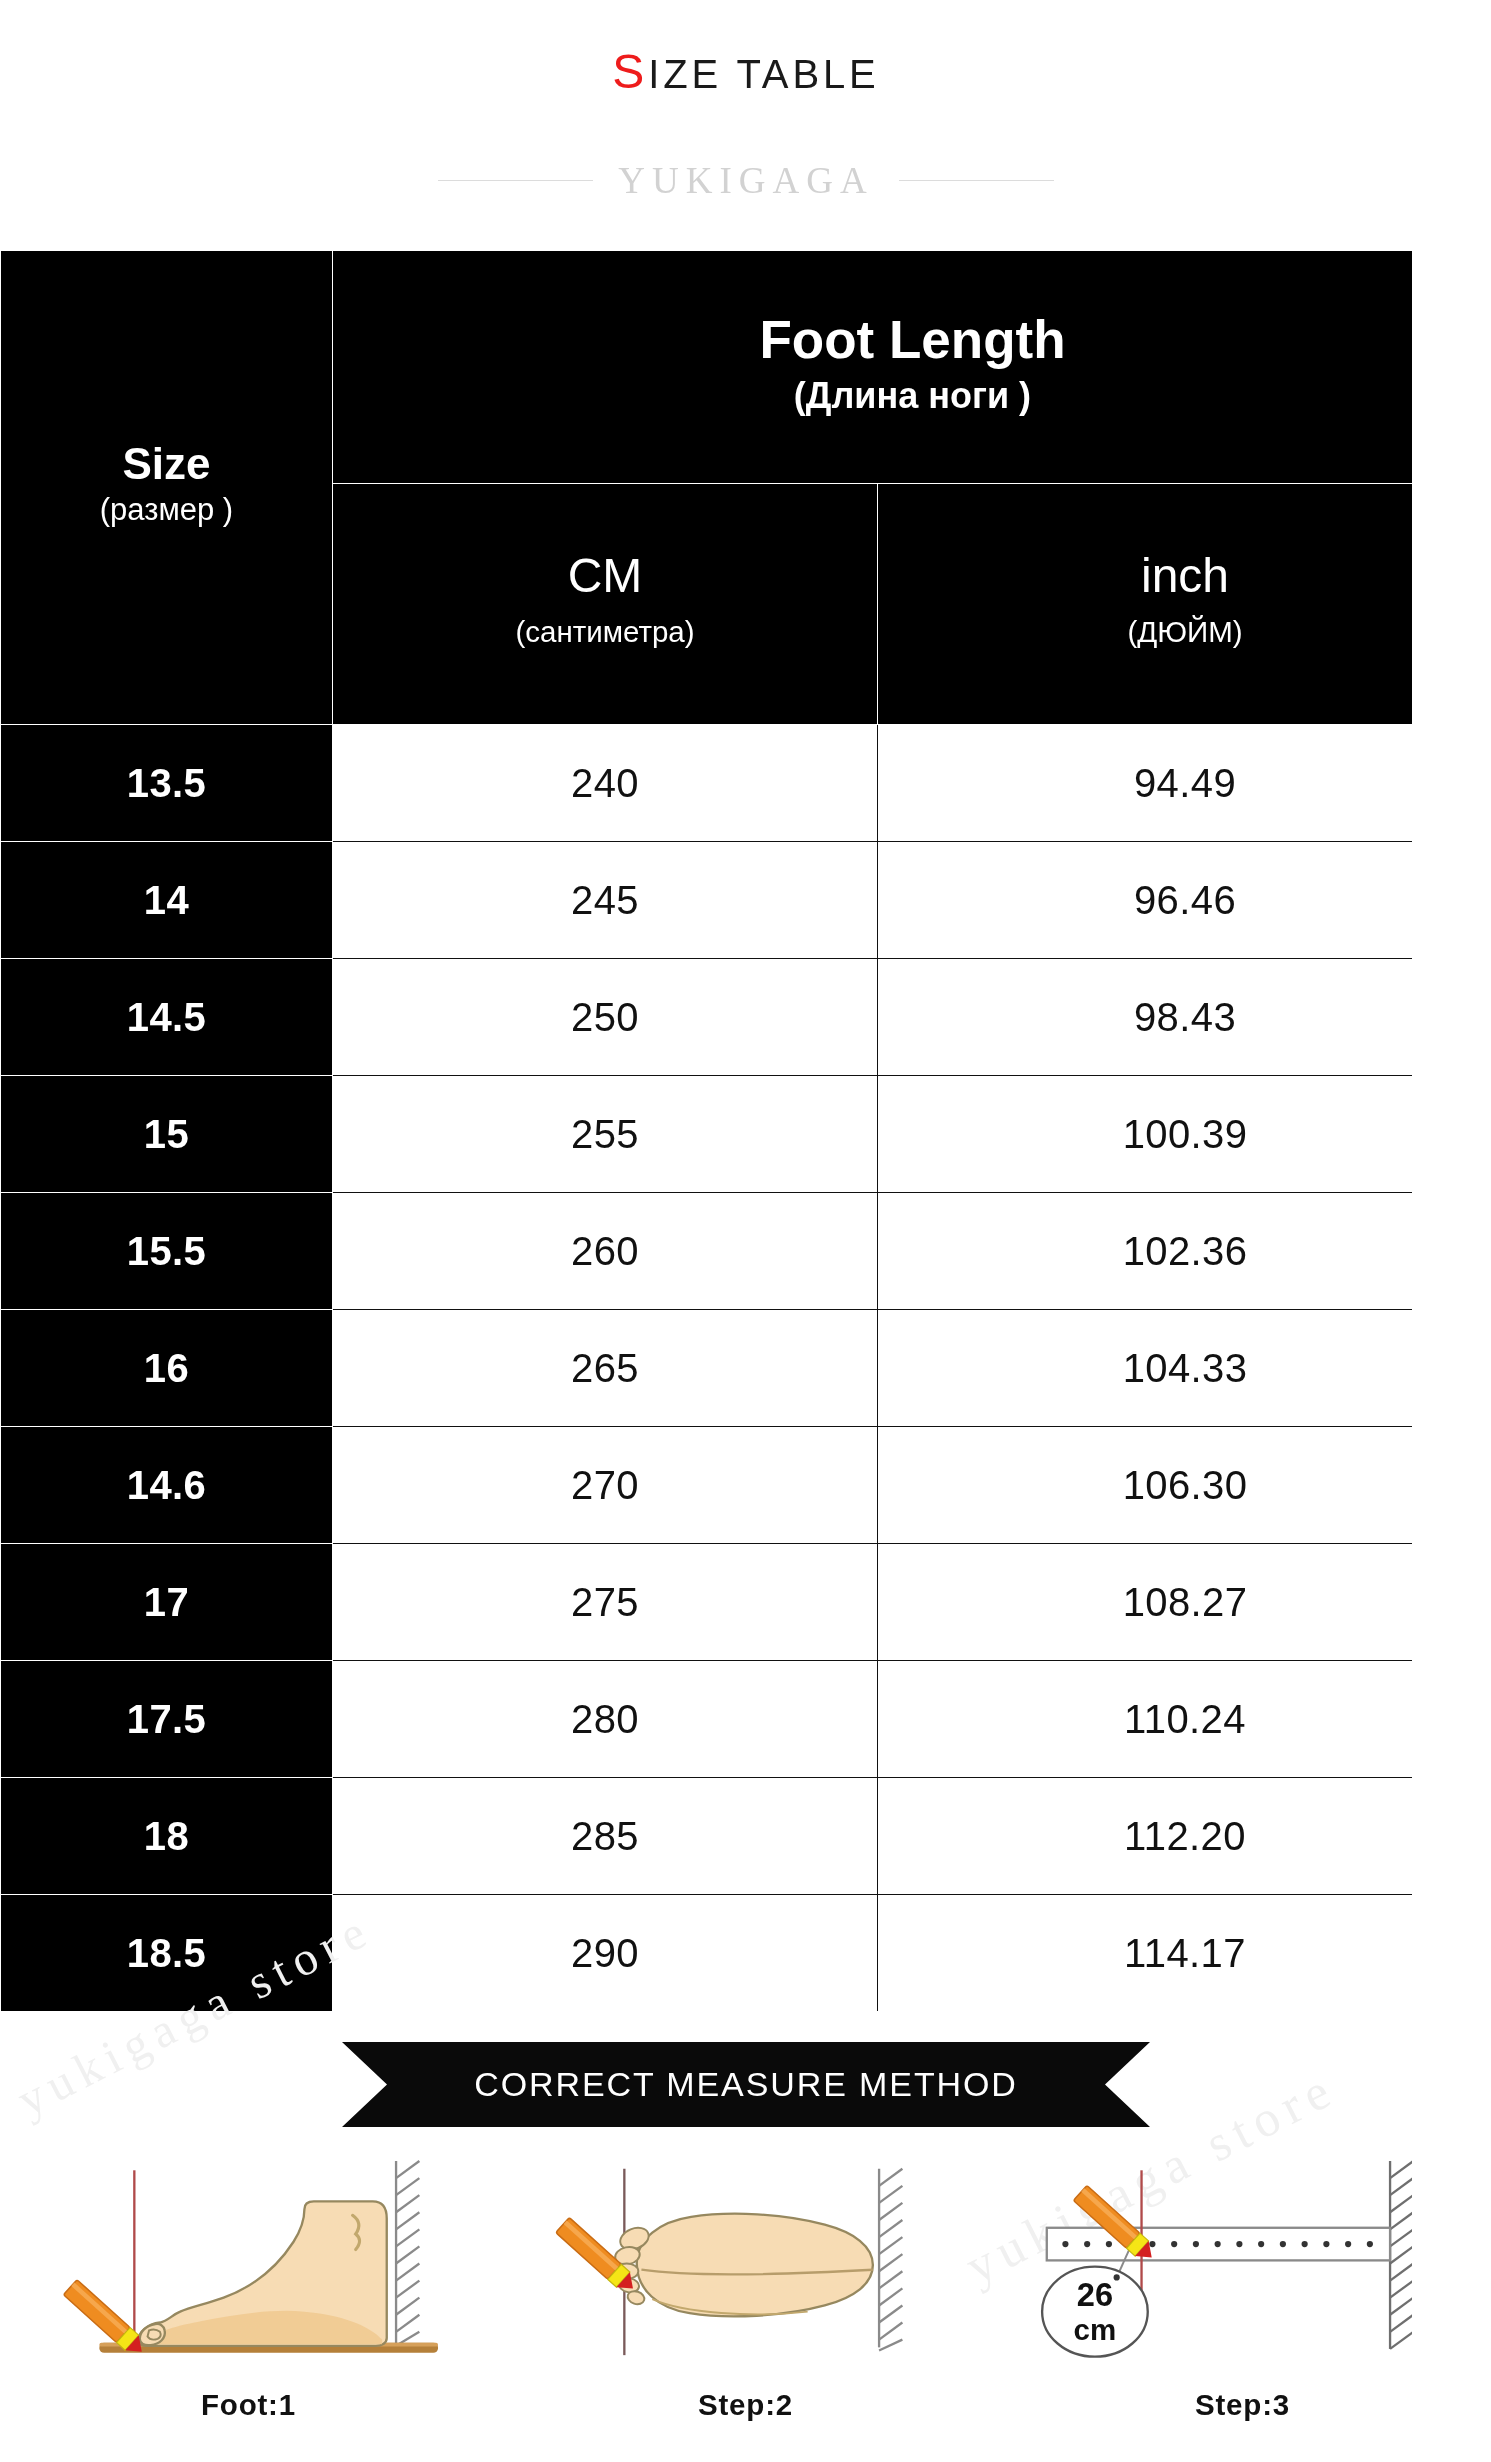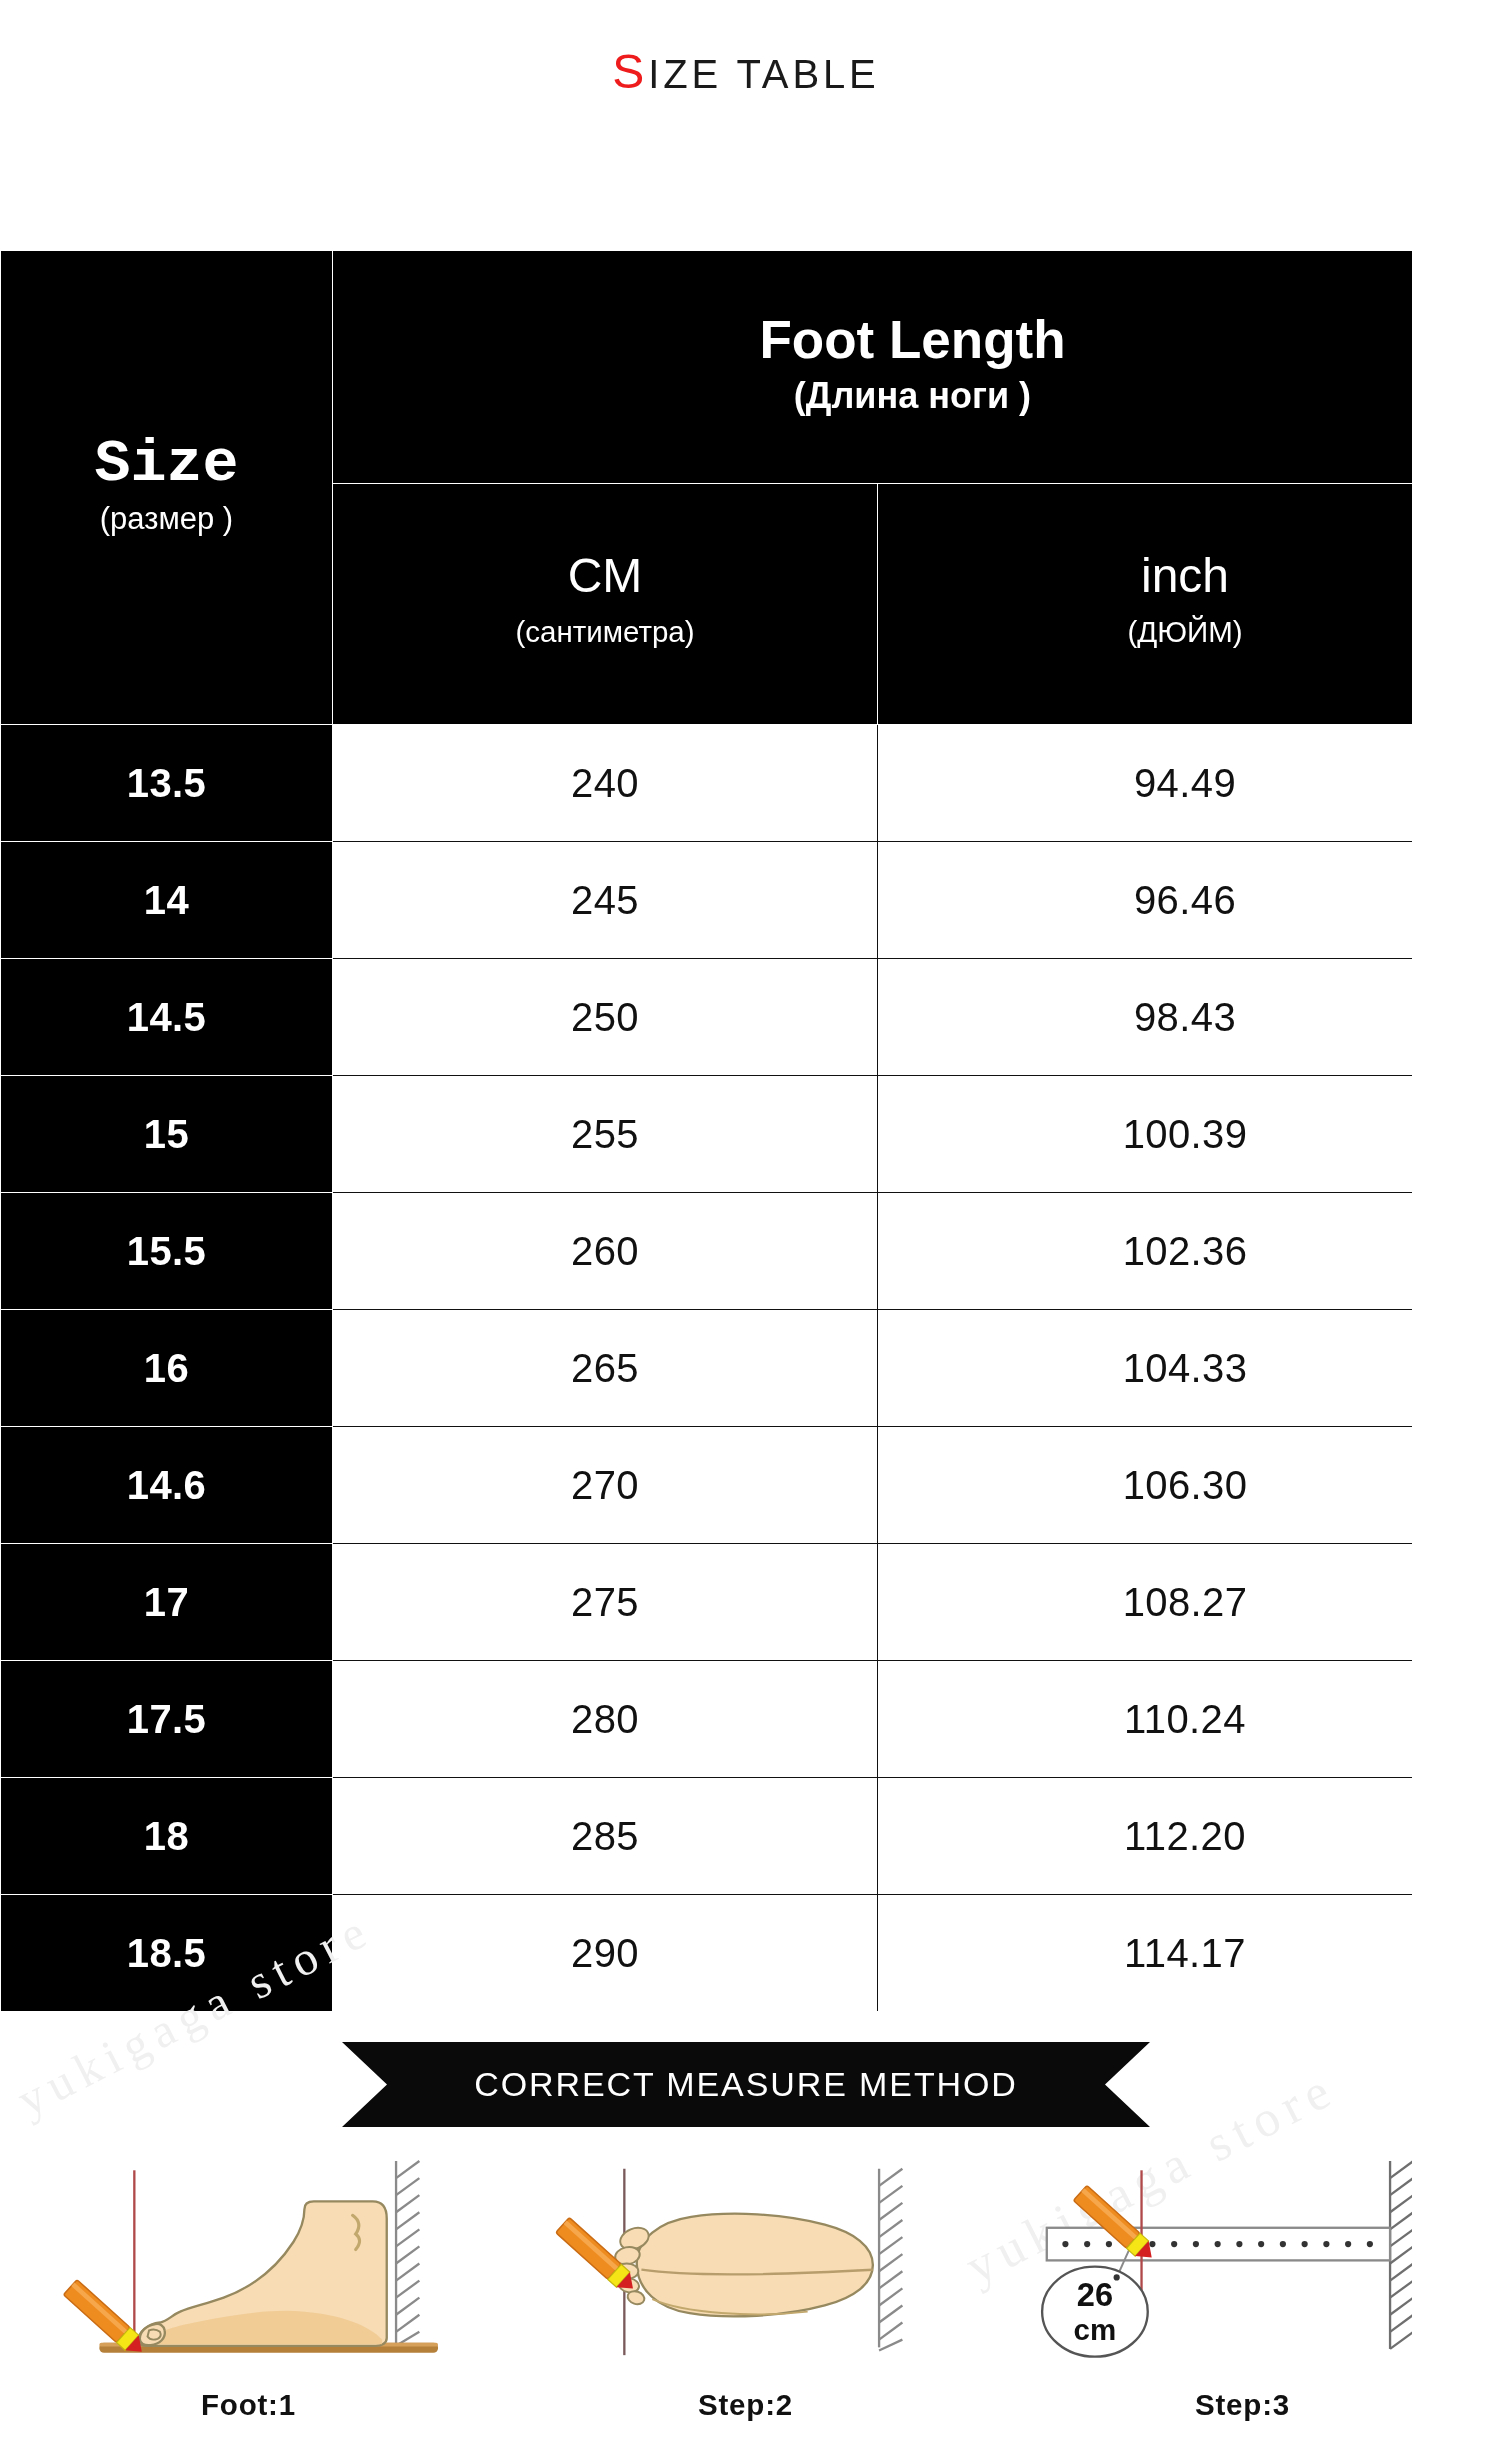--- a/index.html
+++ b/index.html
@@ -93,22 +93,22 @@
     background: #000000;
     color: #ffffff;
     border: 1.6px solid #ffffff;
     margin-left: 16px;
   }
   .hd-size { height: 474px; }
   .hd-foot { height: 233px; }
   .hd-sub  { height: 241px; }
 
   .hd-size-big {
-    font-family: Liberation Mono, monospace;
-    font-size: 60px;
+    font-family: Liberation Sans, sans-serif;
+    font-size: 44px;
     font-weight: 700;
     line-height: 1.05;
     letter-spacing: 0px;
   }
   .hd-size-sub {
     font-family: "Liberation Sans", sans-serif;
     font-size: 31px;
     font-weight: 400;
     line-height: 1.5;
   }
@@ -246,20 +246,25 @@
     font-family: "Liberation Sans", sans-serif;
   }
 </style>
 </head>
 <body>
 
 <div id="page">
 
   <div class="header-block">
     <div class="title-main"><span class="accent">S</span><span class="rest">IZE TABLE</span></div>
+    <div class="brand-row">
+      <span class="brand-rule"></span>
+      <span class="brand-name">YUKIGAGA</span>
+      <span class="brand-rule"></span>
+    </div>
   </div>
 
   <table class="size-table">
     <colgroup>
       <col class="c-size">
         <col class="c-cm">
         <col class="c-inch">
     </colgroup>
     <thead>
       <tr>

